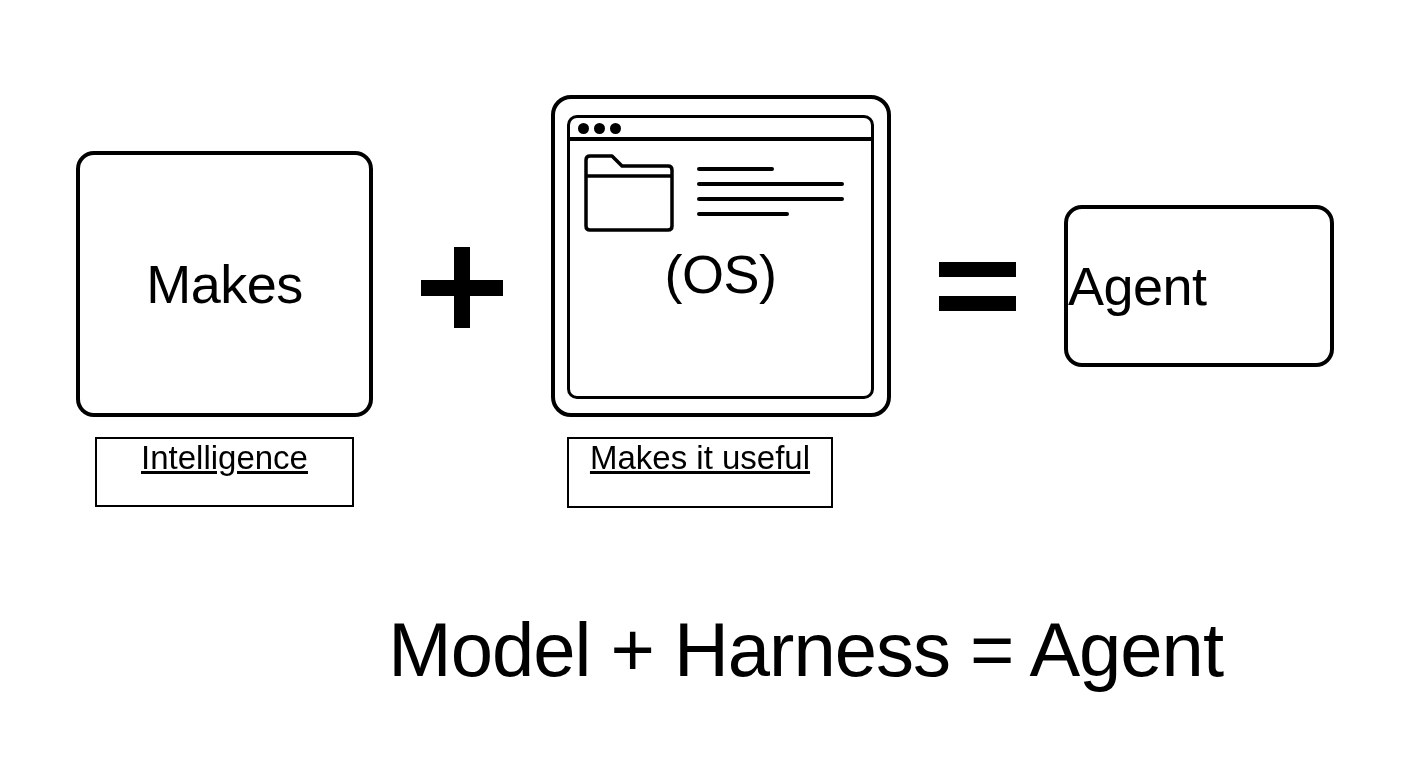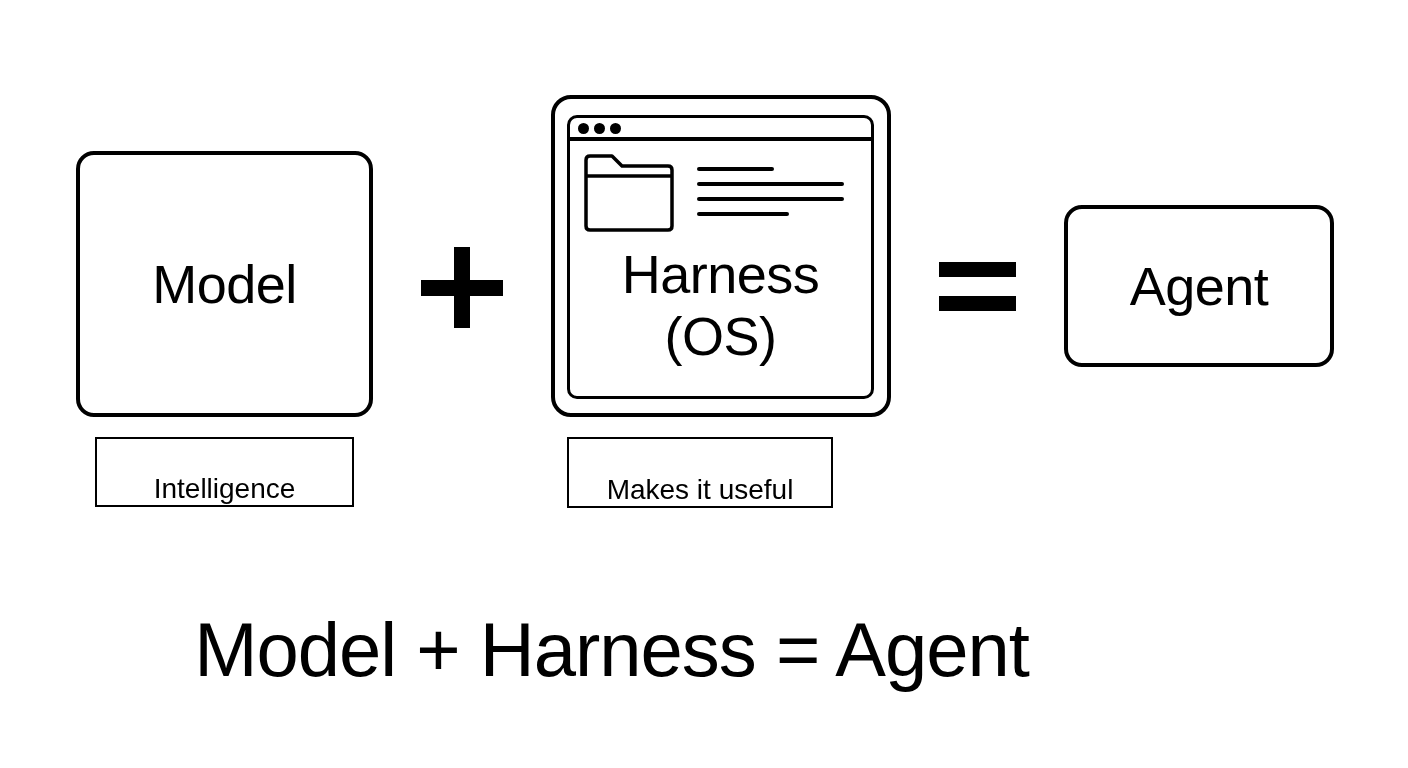--- a/index.html
+++ b/index.html
@@ -21,22 +21,23 @@
     .model-box {
       left: 76px; top: 151px; width: 297px; height: 266px;
       border: 4px solid #000; border-radius: 18px;
       display: flex; flex-direction: column; align-items: center; justify-content: center;
     }
     .big-text {
       font-size: 54px; line-height: 62px; text-align: center; letter-spacing: -0.5px;
     }
     .label-box {
       border: 2.5px solid #000;
-      display: flex; align-items: flex-end; justify-content: center;
-      font-size: 28px;
+      display: flex; align-items: flex-start; justify-content: center;
+      font-size: 33px;
+      text-decoration: underline;
     }
     .intelligence-box { left: 95px; top: 437px; width: 259px; height: 70px; }
     .useful-box { left: 567px; top: 437px; width: 266px; height: 71px; }
 
     
     .plus-h { left: 421px; top: 280px; width: 82px; height: 16px; background: #000; }
     .plus-v { left: 454px; top: 247px; width: 16px; height: 81px; background: #000; }
     .eq-top { left: 939px; top: 262px; width: 77px; height: 15px; background: #000; }
     .eq-bot { left: 939px; top: 296px; width: 77px; height: 15px; background: #000; }
 
@@ -55,34 +56,34 @@
     .line { height: 3.5px; background: #000; border-radius: 2px; }
     .harness-text {
       left: 567px; top: 243px; width: 307px;
       display: flex; flex-direction: column; align-items: center;
     }
 
     
     .agent-box {
       left: 1064px; top: 205px; width: 270px; height: 162px;
       border: 4px solid #000; border-radius: 18px;
-      display: flex; align-items: center; justify-content: center;
+      display: flex; align-items: center; justify-content: flex-start;
     }
 
     
     .formula {
-      left: 0; top: 610px; width: 1223px; text-align: center;
+      left: 0; top: 610px; width: 1223px; text-align: right;
       font-size: 76px; line-height: 80px; letter-spacing: -1px;
     }
   </style>
 </head>
 <body>
 
 <div class="abs model-box">
-  <div class="big-text">Model</div>
+  <div class="big-text">Makes</div>
 </div>
 <div class="abs label-box intelligence-box">
   <span>Intelligence</span>
 </div>
 
 <div>
   <div class="abs plus-h"></div>
   <div class="abs plus-v"></div>
 </div>
 
@@ -98,21 +99,20 @@
   <path d="M4 8 Q4 4 8 4 L30 4 L40 14 L86 14 Q90 14 90 18 L90 74 Q90 78 86 78 L8 78 Q4 78 4 74 Z" fill="none" stroke="#000" stroke-width="3.5" stroke-linejoin="round"></path>
   <line x1="4" y1="24" x2="90" y2="24" stroke="#000" stroke-width="3.5"></line>
 </svg>
 <div>
   <div class="abs line" style="left:697px; top:167px; width:77px;"></div>
   <div class="abs line" style="left:697px; top:182px; width:147px;"></div>
   <div class="abs line" style="left:697px; top:197px; width:147px;"></div>
   <div class="abs line" style="left:697px; top:212px; width:92px;"></div>
 </div>
 <div class="abs harness-text">
-  <div class="big-text">Harness</div>
   <div class="big-text">(OS)</div>
 </div>
 <div class="abs label-box useful-box">
   <span>Makes it useful</span>
 </div>
 
 <div>
   <div class="abs eq-top"></div>
   <div class="abs eq-bot"></div>
 </div>

